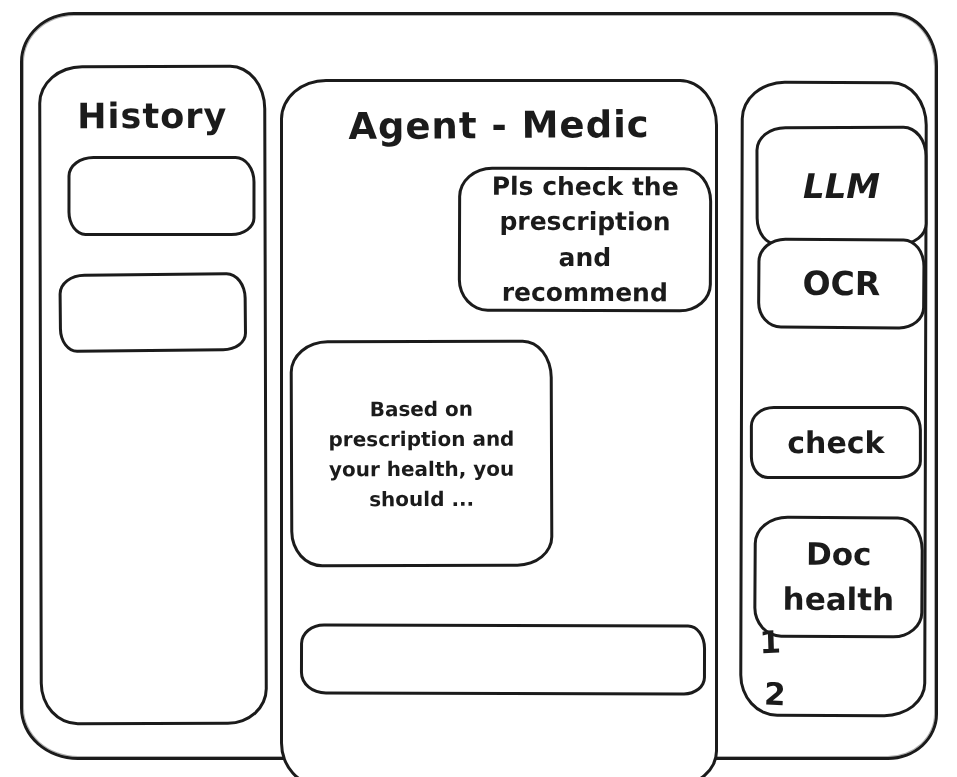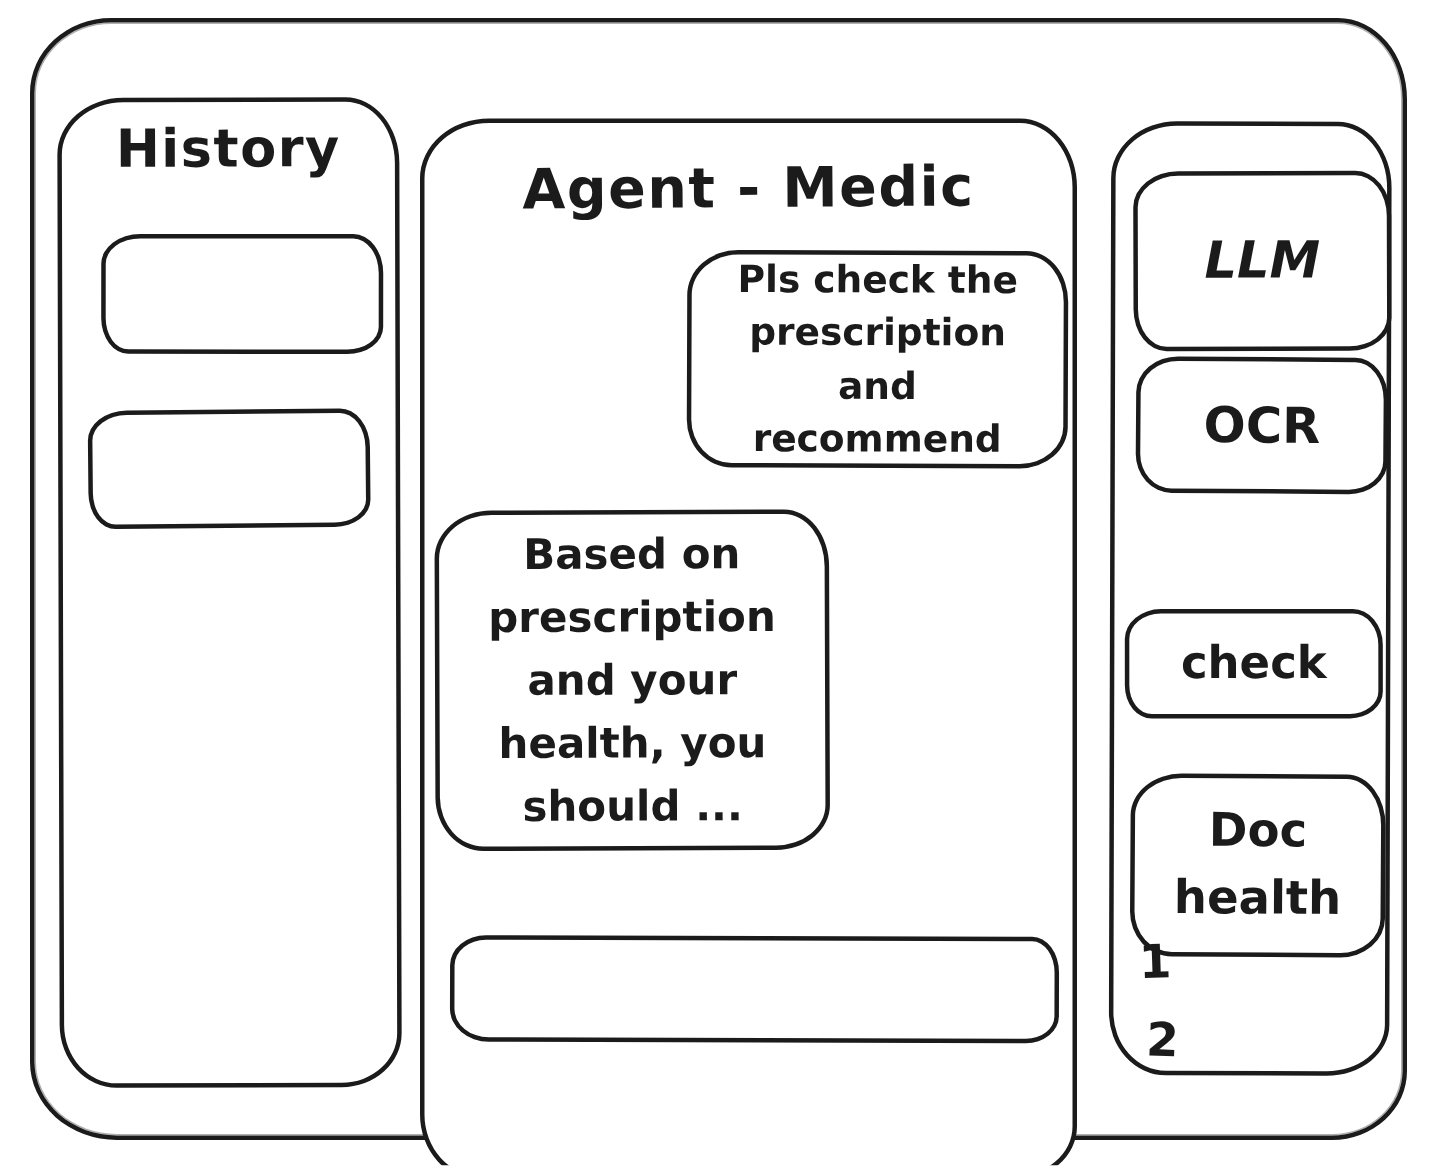--- a/index.html
+++ b/index.html
@@ -37,21 +37,21 @@
   
   .panel { position: absolute; }
 
   .history {
     left: 16px; top: 50px;
     width: 228px; height: 660px;
     border-radius: 44px 36px 40px 38px / 38px 44px 36px 42px;
     transform: rotate(-0.15deg);
   }
   .panel-title {
-    margin-top: 12px;
+    margin-top: 28px;
     text-align: center;
     font-size: 35px;
     font-weight: 700;
     letter-spacing: 1px;
   }
   .hist-item {
     position: absolute;
     border-radius: 26px 20px 24px 18px / 20px 26px 18px 24px;
     cursor: pointer;
   }
@@ -85,21 +85,21 @@
     border-radius: 34px 28px 32px 30px / 30px 34px 28px 32px;
     transform: rotate(0.2deg);
   }
   .bubble.user .msg { width: 218px; font-size: 25px; line-height: 1.42; }
   .bubble.agent {
     left: 7px; top: 258px;
     width: 263px; height: 227px;
     border-radius: 38px 30px 36px 32px / 32px 38px 30px 36px;
     transform: rotate(-0.2deg);
   }
-  .bubble.agent .msg { width: 205px; font-size: 28px; line-height: 1.5; }
+  .bubble.agent .msg { width: 205px; font-size: 20px; line-height: 1.5; }
 
   .chat-input {
     position: absolute;
     left: 17px; top: 542px;
     width: 406px; height: 71px;
     border: 3px solid #1b1b1b;
     border-radius: 24px 18px 22px 26px / 20px 24px 18px 22px;
     background: #ffffff;
     font-family: "DejaVu Sans", "Liberation Sans", sans-serif;
     font-size: 24px;
@@ -123,21 +123,21 @@
     text-align: center;
     border: 3px solid #1b1b1b;
     background: #ffffff;
     color: #1b1b1b;
     font-family: "DejaVu Sans", "Liberation Sans", sans-serif;
     font-weight: 600;
     cursor: pointer;
     padding: 0;
   }
   .tool-btn.llm {
-    left: 12px; top: 30px; width: 172px; height: 120px;
+    left: 12px; top: 42px; width: 172px; height: 120px;
     font-size: 34px; font-style: italic;
     border-radius: 30px 24px 28px 22px / 24px 30px 22px 28px;
     transform: rotate(-0.3deg);
   }
   .tool-btn.ocr {
     left: 14px; top: 154px; width: 168px; height: 91px;
     font-size: 33px;
     border-radius: 28px 22px 26px 24px / 24px 28px 22px 26px;
     transform: rotate(0.25deg);
   }

